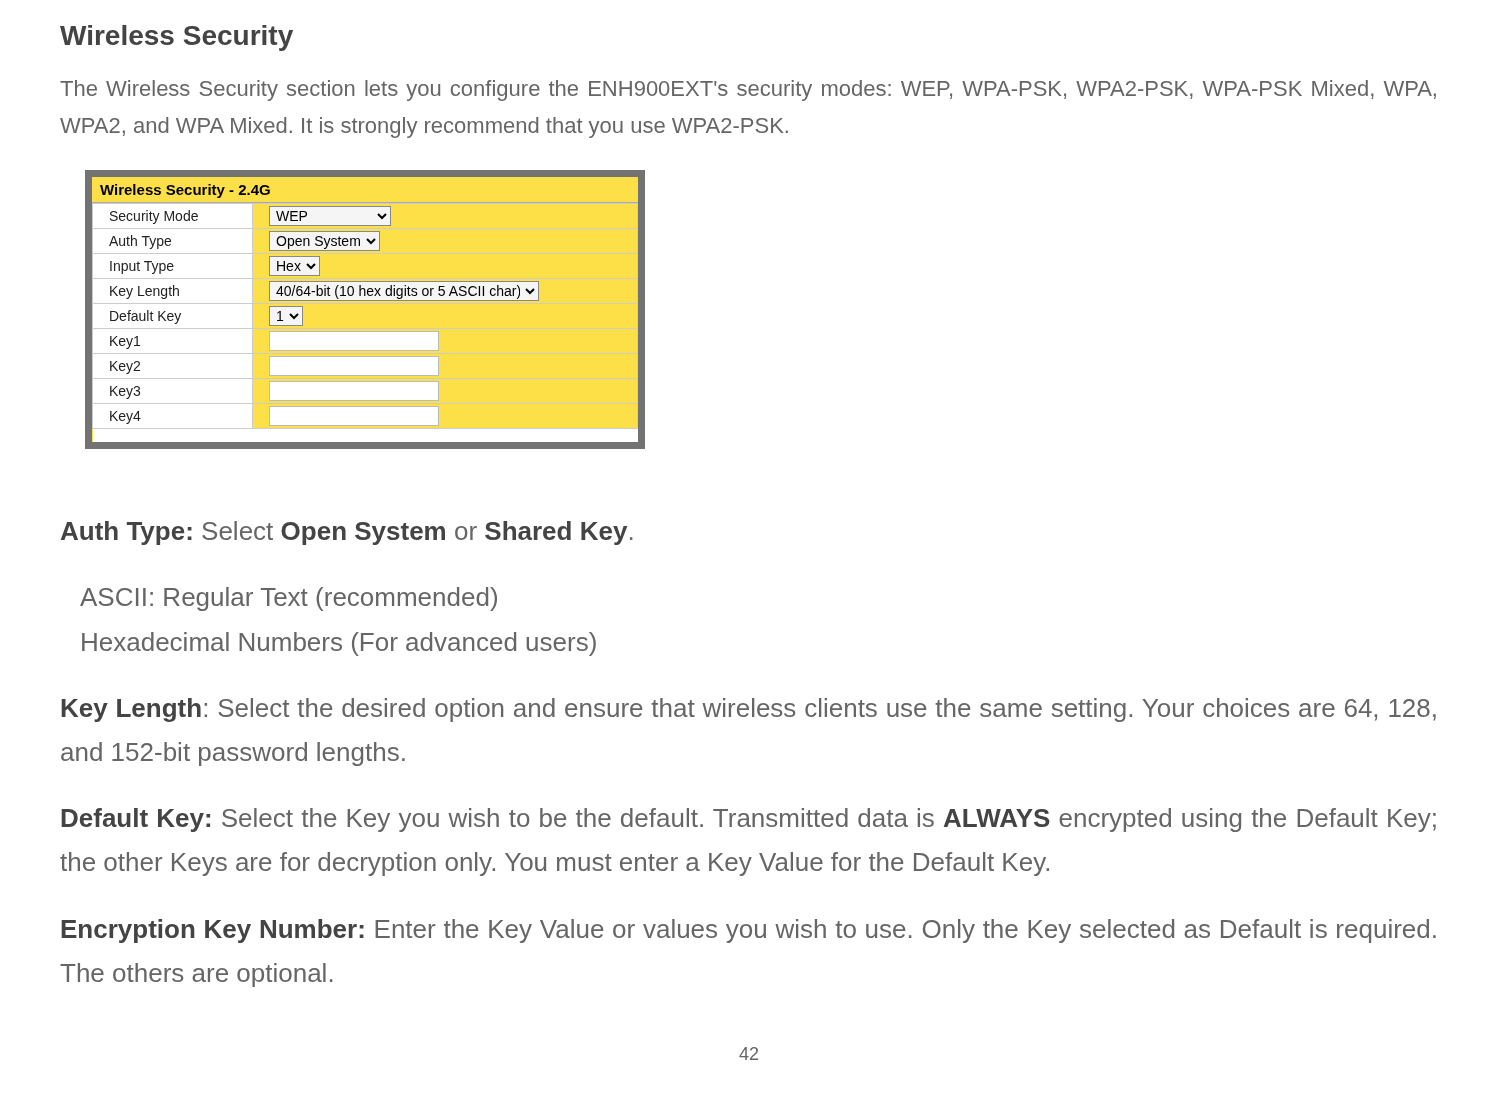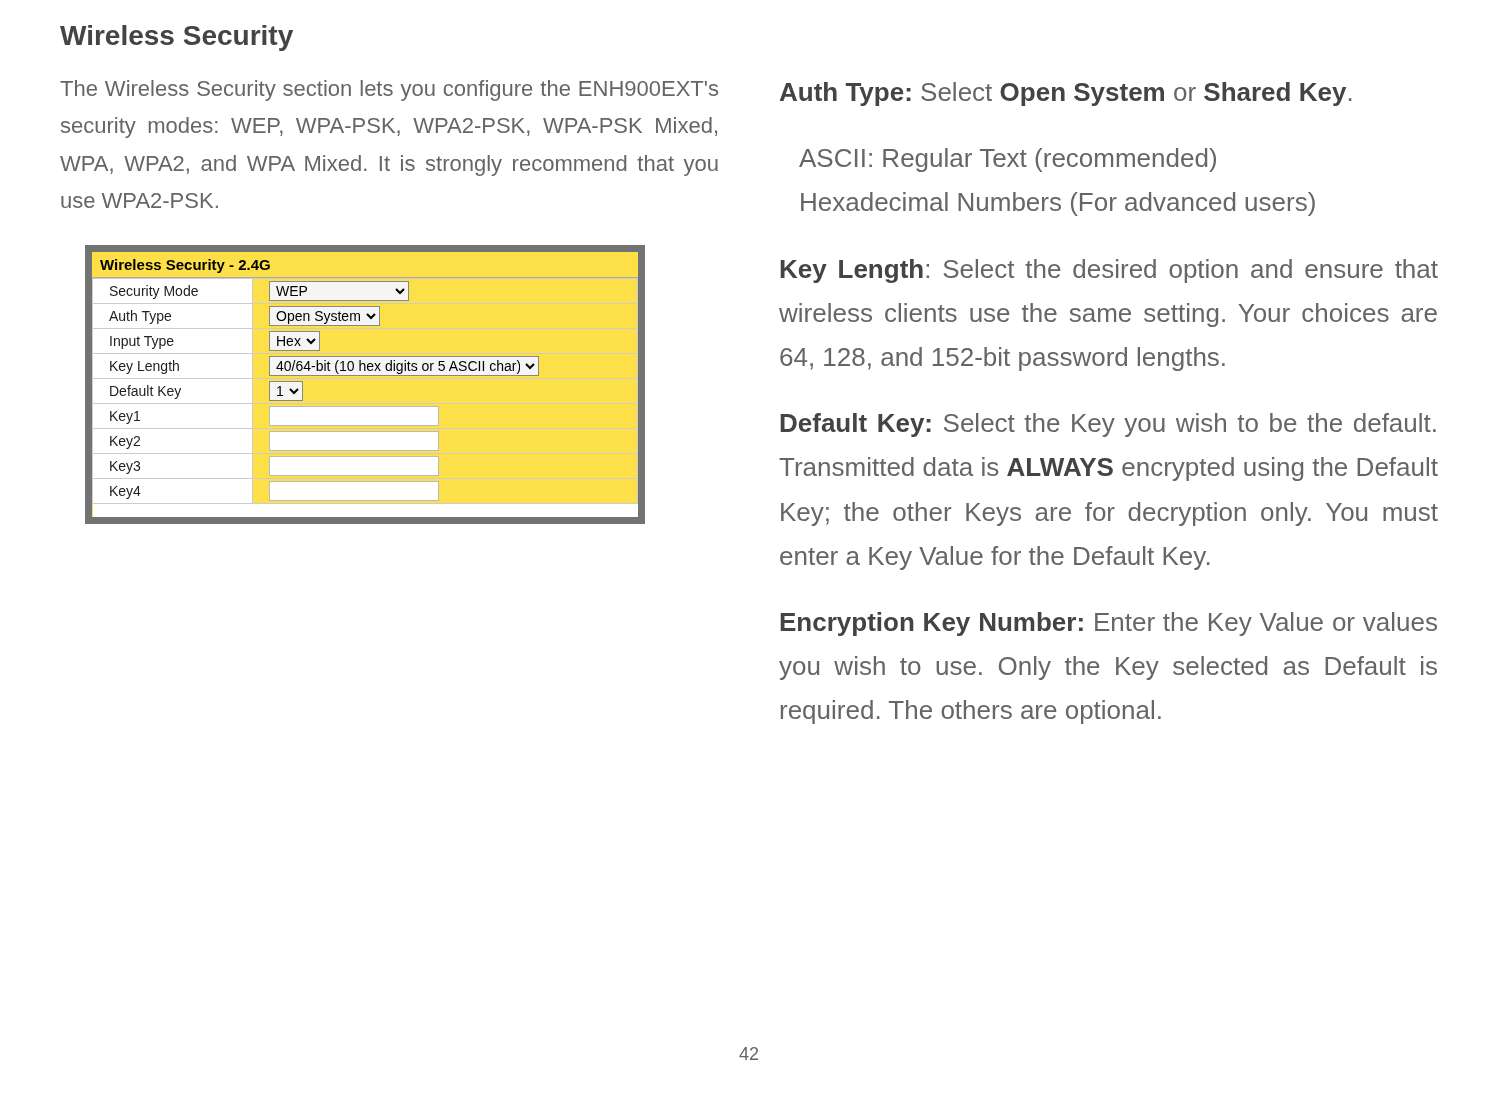--- a/index.html
+++ b/index.html
@@ -17,20 +17,21 @@
     }
     .page-title {
       font-size: 28px;
       font-weight: bold;
       color: #444;
       margin-bottom: 18px;
     }
     .columns {
       display: flex;
       gap: 60px;
+      flex-direction: column;
     }
     .col-left, .col-right {
       flex: 1;
       min-width: 0;
     }
     .lead {
       font-size: 22px;
       line-height: 1.7;
       color: #666;
       text-align: justify;
@@ -113,21 +114,21 @@
   <div class="col-left">
     <p class="lead">The Wireless Security section lets you configure the ENH900EXT's security modes: WEP, WPA-PSK, WPA2-PSK, WPA-PSK Mixed, WPA, WPA2, and WPA Mixed. It is strongly recommend that you use WPA2-PSK.</p>
 
     <div class="config-panel">
       <div class="panel-header">Wireless Security - 2.4G</div>
       <table class="config-table">
         <tbody>
             <tr>
           <td>Security Mode</td>
           <td>
-            <select class="select-control" style="width:140px;">
+            <select class="select-control" style="width:122px;">
               <option>WEP</option>
             </select>
           </td>
         </tr>
         <tr>
           <td>Auth Type</td>
           <td>
             <select class="select-control">
               <option>Open System</option>
             </select>

